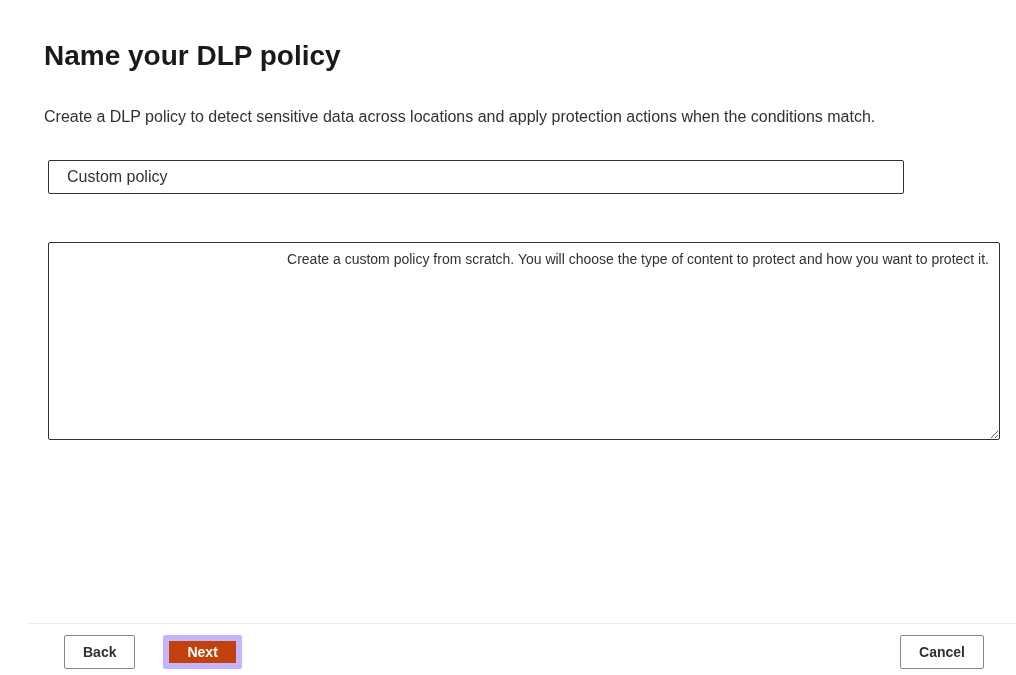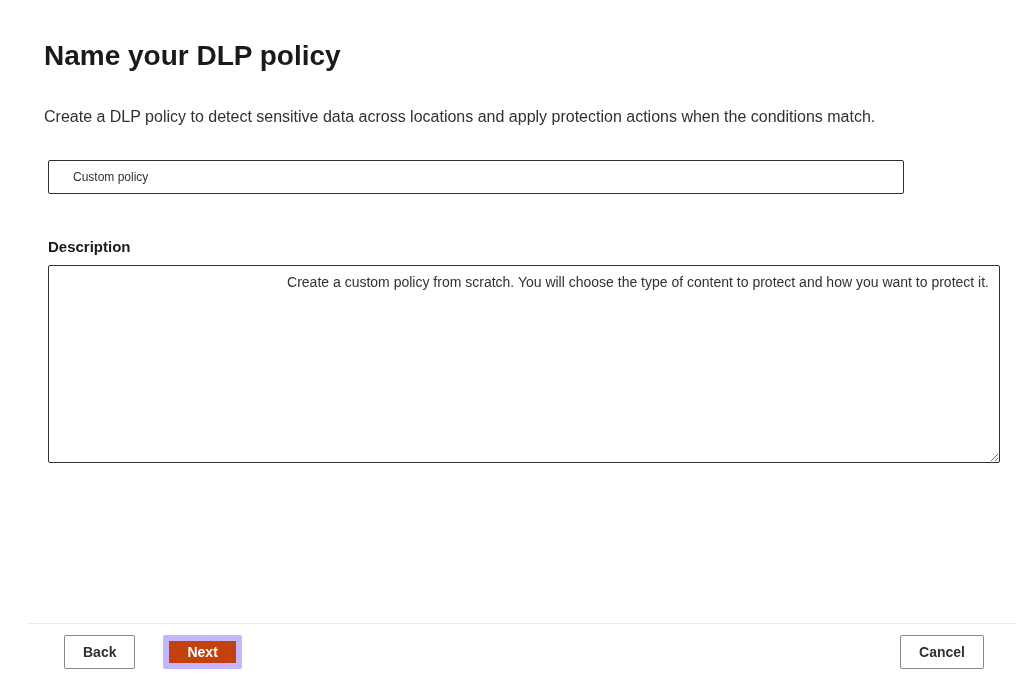--- a/index.html
+++ b/index.html
@@ -39,22 +39,22 @@
       margin-bottom: 6px;
       display: block;
     }
     .required-asterisk {
       color: #a4262c;
       margin-left: 2px;
     }
     .text-input {
       width: 856px;
       height: 34px;
-      padding: 6px 24px;
-      font-size: 12px;
+      padding: 6px 18px;
+      font-size: 16px;
       font-family: inherit;
       color: #323130;
       border: 1px solid #323130;
       border-radius: 2px;
       outline: none;
     }
     .textarea-input {
       width: 952px;
       height: 198px;
       padding: 8px 10px;
@@ -109,21 +109,20 @@
 
 <div class="content">
   <h1 class="page-title">Name your DLP policy</h1>
   <p class="page-intro">Create a DLP policy to detect sensitive data across locations and apply protection actions when the conditions match.</p>
 
   <div class="field-group">
     <input type="text" class="text-input" value="Custom policy" style="">
   </div>
 
   <div class="field-group">
-    <label class="field-label">Description</label>
     <textarea class="textarea-input" style="">Create a custom policy from scratch. You will choose the type of content to protect and how you want to protect it.</textarea>
   </div>
 </div>
 
 <div class="footer">
   <div class="footer-left">
     <button class="btn">Back</button>
     <button class="btn btn-primary">Next</button>
   </div>
   <div class="footer-right">

